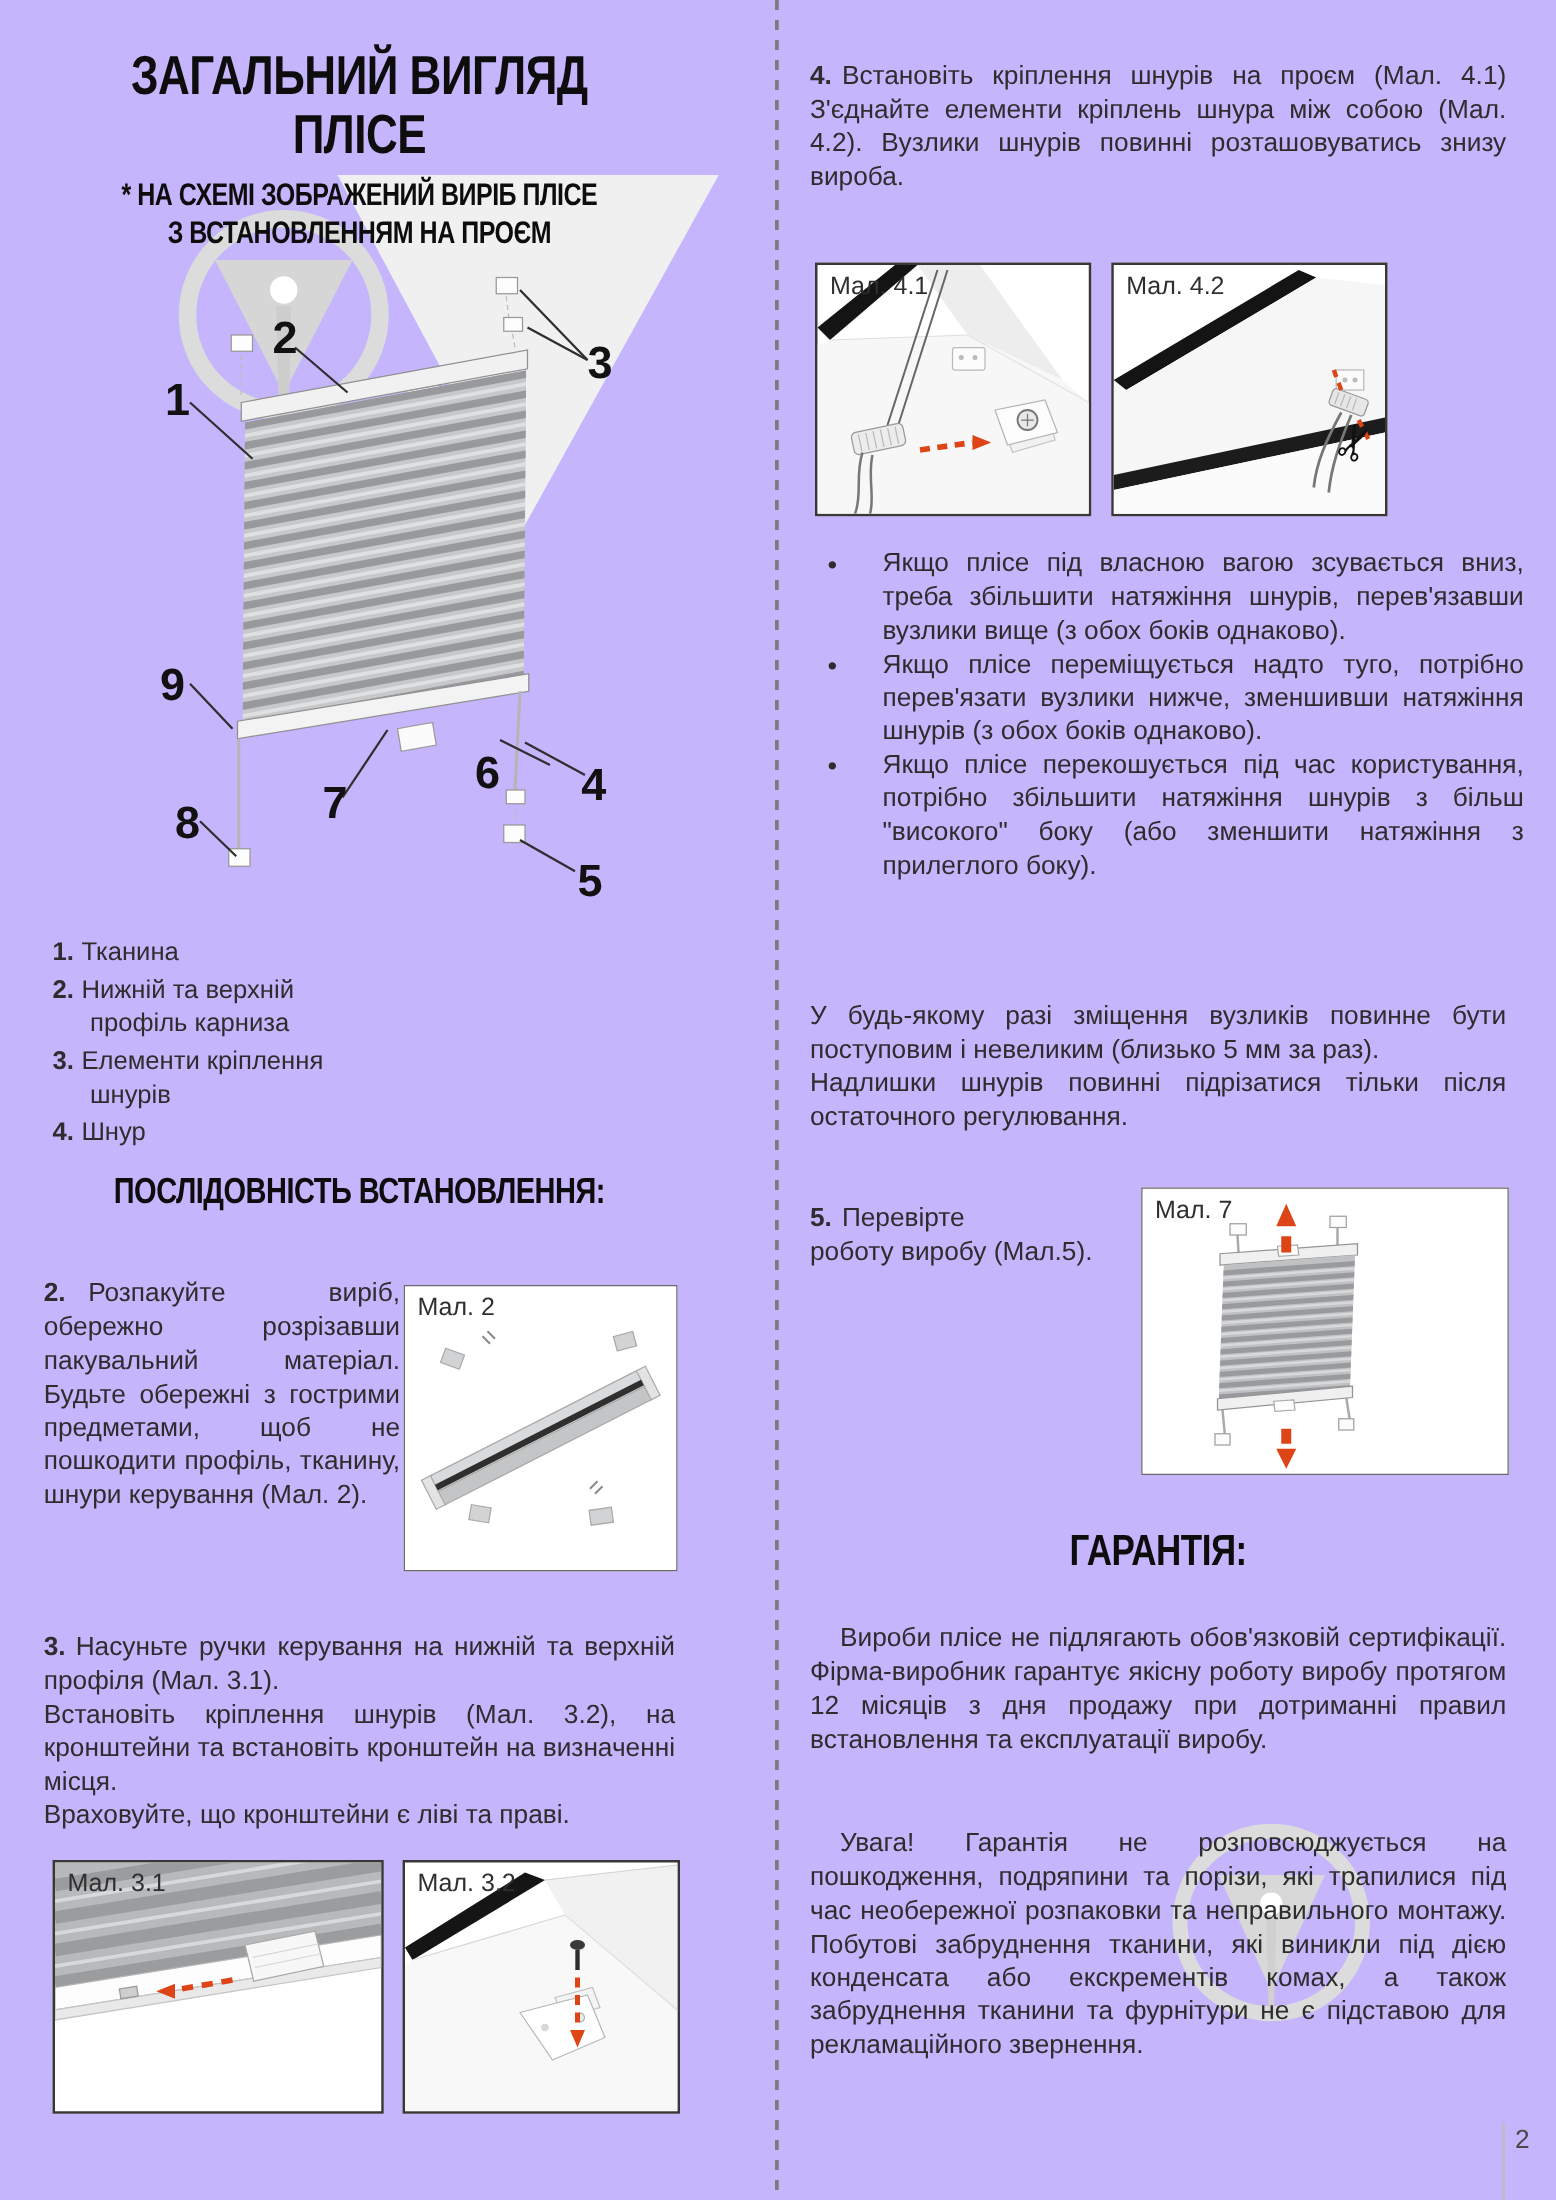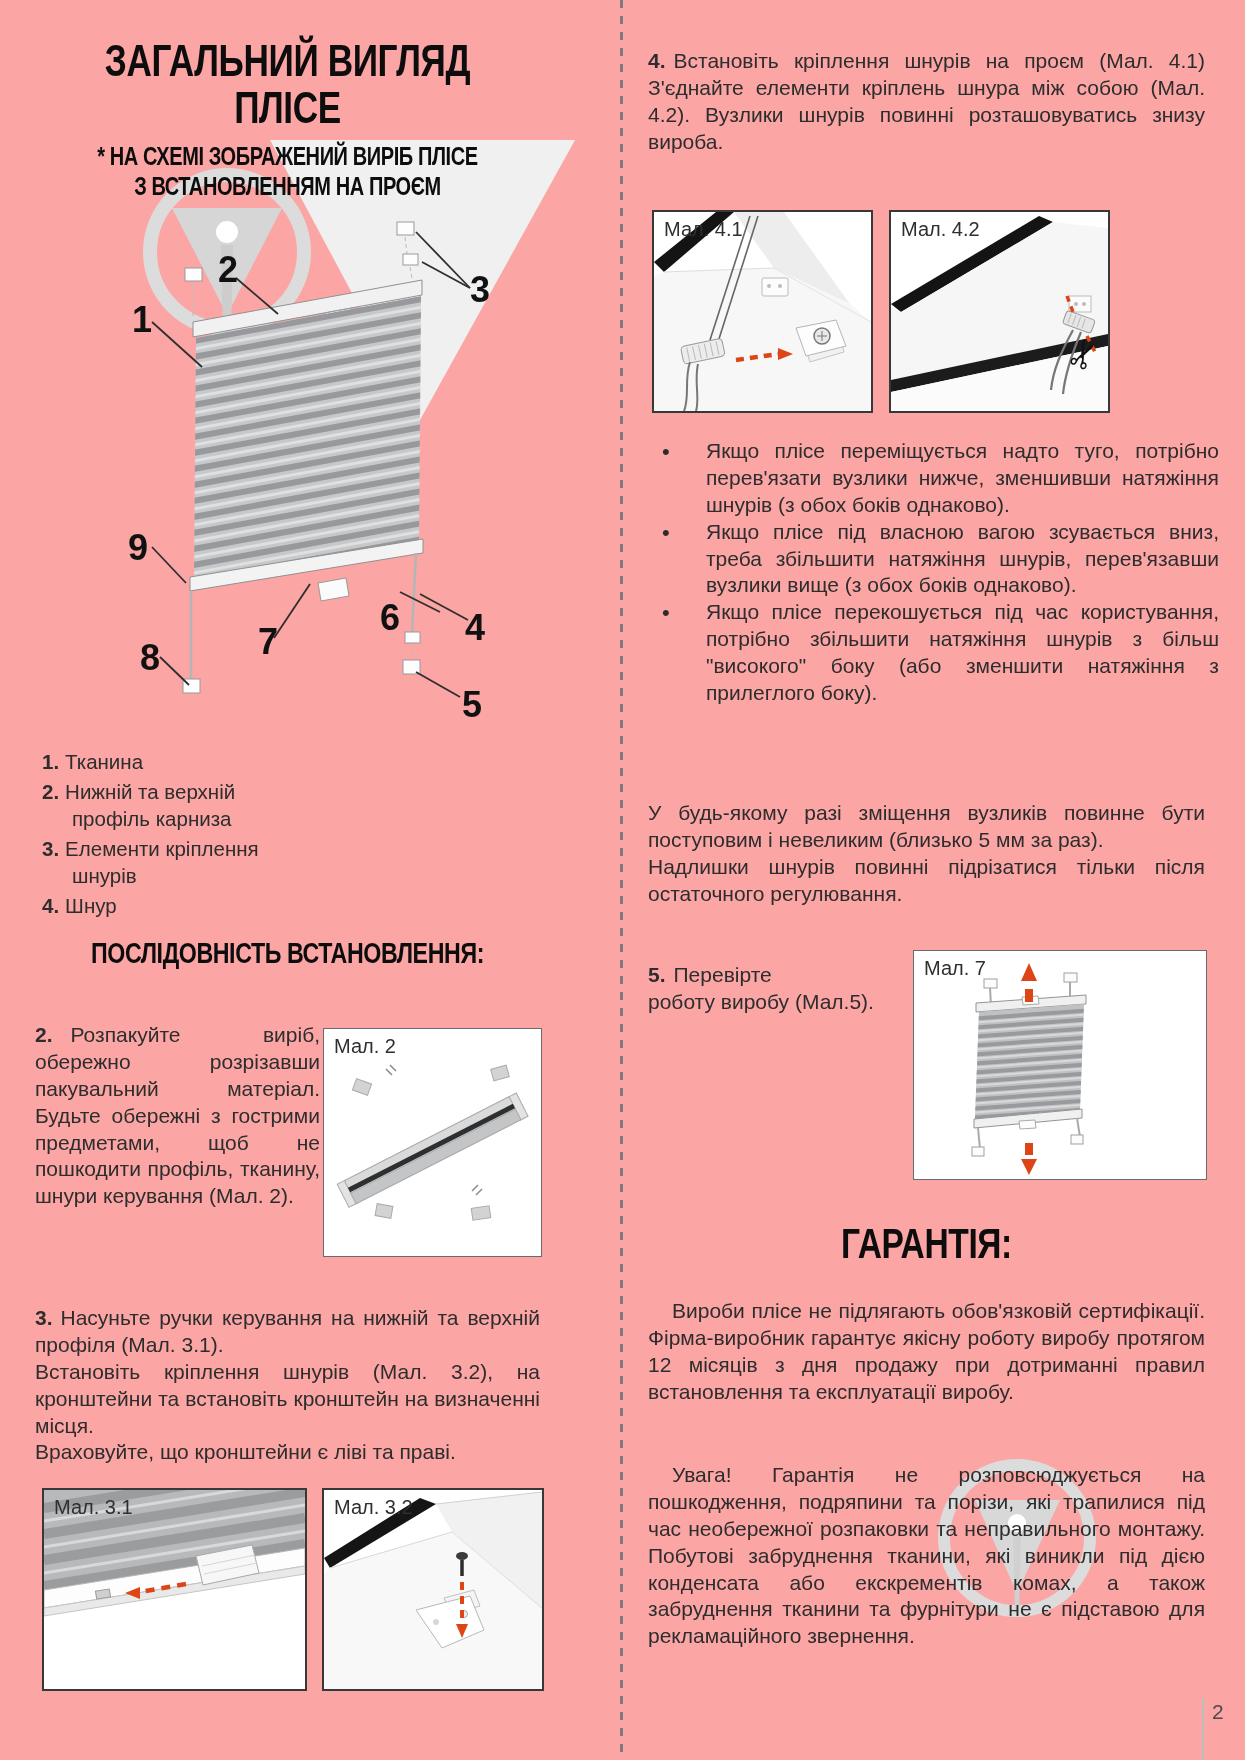--- a/index.html
+++ b/index.html
@@ -1,16 +1,16 @@
 <!DOCTYPE html>
 <html><head>
 <meta charset="utf-8">
 <style>
   html,body{margin:0;padding:0;background:#fff;}
-  #page{position:relative;width:1245px;height:1760px;background:#fca5a5;overflow:hidden;
+  #page{position:relative;width:1245px;height:1760px;background:#c4b5fd;overflow:hidden;
         font-family:"Liberation Sans",sans-serif;color:#2f2f2f;}
   .abs{position:absolute;}
   
   .head{font-weight:800;color:#0d0d0d;text-align:center;line-height:1.06;letter-spacing:-0.5px;}
   .cond{display:block;transform:scaleX(0.8);transform-origin:50% 50%;white-space:pre-line;}
   
   .body-t{font-size:21px;line-height:1.28;color:#2d2d2d;text-align:justify;}
   .pre{white-space:pre-line;}
   b.num{padding-right:8px;}
   b.num.wide{padding-right:18px;}
@@ -316,22 +316,22 @@
       </g>
       <path d="M182,118 C170,140 162,158 160,178" stroke="#777" stroke-width="2.2" fill="none"></path>
       <path d="M190,120 C180,144 174,162 172,182" stroke="#777" stroke-width="2.2" fill="none"></path>
       <line x1="176" y1="84" x2="182" y2="100" stroke="#DD4517" stroke-width="3.5" stroke-dasharray="6 5"></line>
       <line x1="196" y1="124" x2="204" y2="140" stroke="#DD4517" stroke-width="3.5" stroke-dasharray="6 5"></line>
       <text x="0" y="0" transform="translate(198,162) rotate(-65)" font-size="38" fill="#111">✂</text>
     </svg>
   </div>
 
   <ul class="dots abs layer1 body-t" style="left:648px;top:438px;width:557px;">
+    <li>Якщо плісе під власною вагою зсувається вниз, треба збільшити натяжіння шнурів, перев'язавши вузлики вище (з обох боків однаково).</li>
     <li>Якщо плісе переміщується надто туго, потрібно перев'язати вузлики нижче, зменшивши натяжіння шнурів (з обох боків однаково).</li>
-    <li>Якщо плісе під власною вагою зсувається вниз, треба збільшити натяжіння шнурів, перев'язавши вузлики вище (з обох боків однаково).</li>
     <li>Якщо плісе перекошується під час користування, потрібно збільшити натяжіння шнурів з більш "високого" боку (або зменшити натяжіння з прилеглого боку).</li>
   </ul>
 
   <p class="abs layer1 body-t pre" style="left:648px;top:800px;width:557px;margin:0;">У будь-якому разі зміщення вузликів повинне бути поступовим і невеликим (близько 5 мм за раз).
 Надлишки шнурів повинні підрізатися тільки після остаточного регулювання.</p>
 
   <p class="abs layer1 body-t" style="left:648px;top:962px;width:260px;margin:0;text-align:left;">
     <b class="num">5.</b><span class="pre">Перевірте
 роботу виробу (Мал.5).</span>
   </p>
@@ -387,21 +387,21 @@
       <rect x="157" y="184" width="12" height="9" fill="#fcfcfc" stroke="#a0a0a0"></rect>
       <g fill="#DD4517">
         <polygon points="107,30 123,30 115,12"></polygon>
         <rect x="111" y="38" width="8" height="13"></rect>
         <rect x="111" y="192" width="8" height="12"></rect>
         <polygon points="107,208 123,208 115,224"></polygon>
       </g>
     </svg>
   </div>
 
-  <div class="abs layer1 head" style="left:648px;top:1222px;width:557px;font-size:42px;">
+  <div class="abs layer1 head" style="left:648px;top:1222px;width:557px;font-size:35px;">
     <span class="cond">ГАРАНТІЯ:</span>
   </div>
   <p class="abs layer1 body-t" style="left:648px;top:1298px;width:557px;margin:0;text-indent:24px;">Вироби плісе не підлягають обов'язковій сертифікації. Фірма-виробник гарантує якісну роботу виробу протягом 12 місяців з дня продажу при дотриманні правил встановлення та експлуатації виробу.</p>
   <p class="abs layer1 body-t" style="left:648px;top:1462px;width:557px;margin:0;text-indent:24px;">Увага! Гарантія не розповсюджується на пошкодження, подряпини та порізи, які трапилися під час необережної розпаковки та неправильного монтажу. Побутові забруднення тканини, які виникли під дією конденсата або екскрементів комах, а також забруднення тканини та фурнітури не є підставою для рекламаційного звернення.</p>
 
   <div class="abs layer1" style="left:1198px;top:1698px;width:47px;height:62px;">
     <div style="position:absolute;left:4px;top:0;width:2px;height:62px;background:#bdbdbd;"></div>
     <span style="position:absolute;left:14px;top:2px;font-size:21px;color:#4a4a4a;">2</span>
   </div>
 

